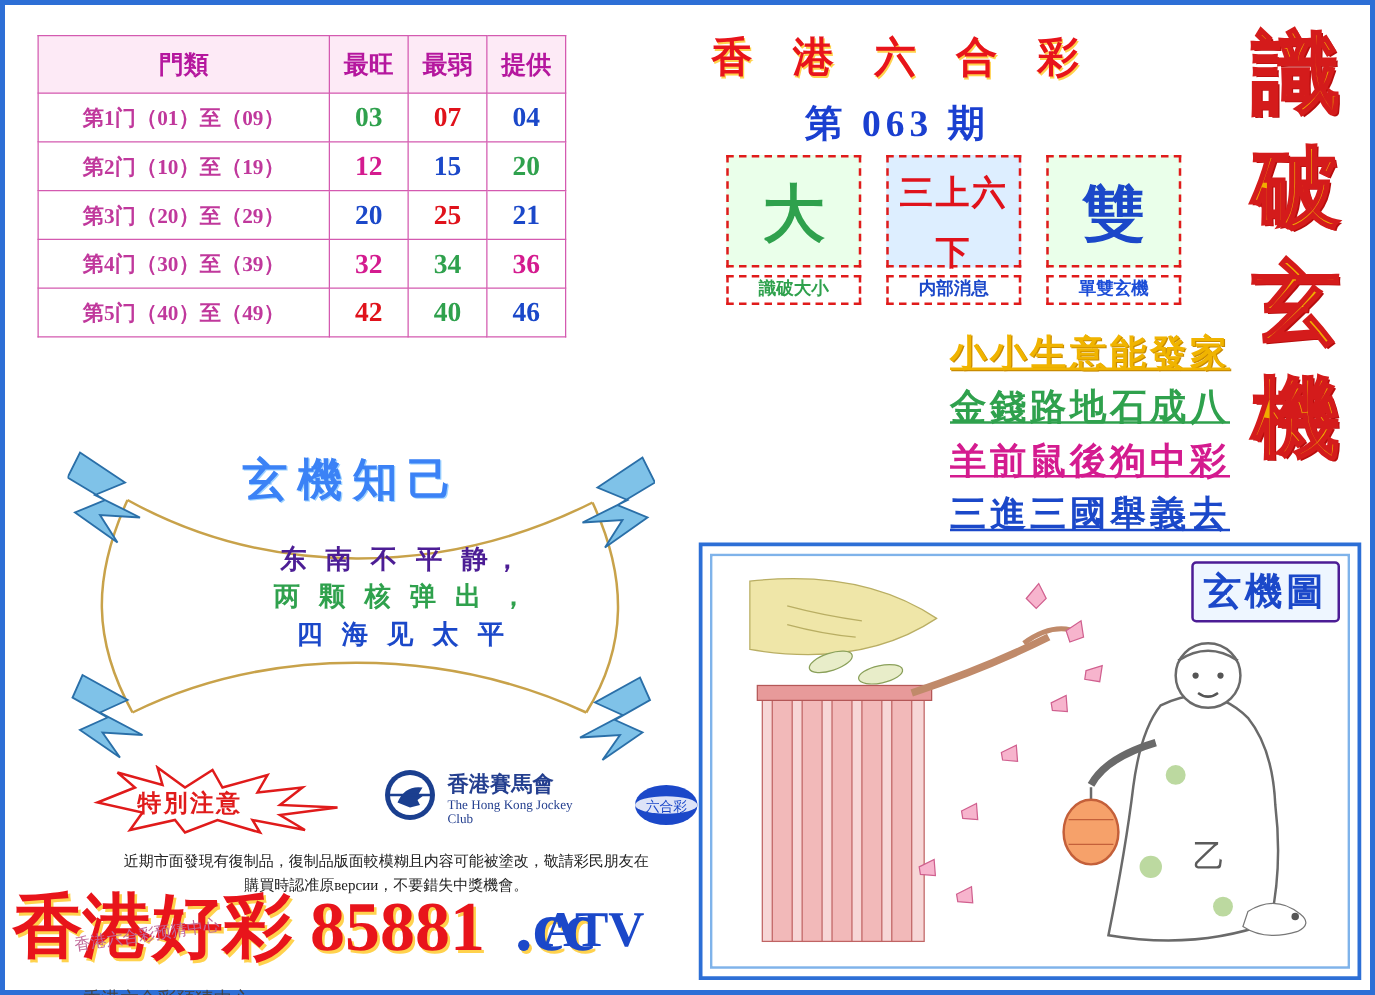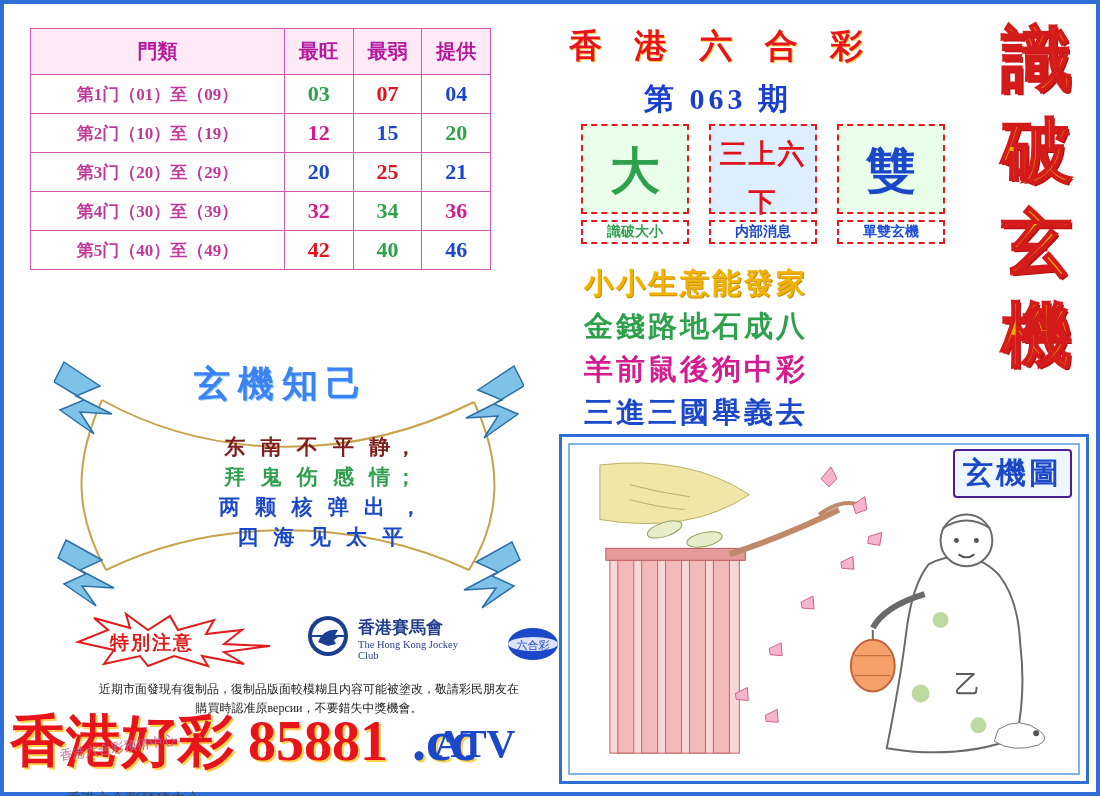--- a/index.html
+++ b/index.html
@@ -19,21 +19,21 @@
 
   
   #left{
     position:absolute;left:10px;top:8px;width:530px;height:770px;
   }
 
   
   table.mt{
     border-collapse:collapse;
     margin:16px 0 0 16px;
-    width:461px;
+    width:423px;
     background:#fff;
     padding-left:45px;
   }
   table.mt td,table.mt th{
     border:1px solid #d45ab0;
     text-align:center;
     padding:6px 2px;
     font-size:19px;
     font-weight:bold;
     font-family:"Liberation Serif", serif;
@@ -62,21 +62,21 @@
     font-family:"Liberation Serif", serif;
     letter-spacing:8px;
     text-shadow:1px 1px 0 #9fd3ff;
   }
   .poem{
     position:absolute;left:165px;top:80px;
     text-align:center;line-height:30px;
     font-family:"Liberation Serif", serif;
     font-size:21px;font-weight:bold;letter-spacing:5px;
   }
-  .poem div:nth-child(1){color:#7f1d1d;}
+  .poem div:nth-child(1){color:#4c1d95;}
   .poem div:nth-child(2){color:#2fa14d;}
   .poem div:nth-child(3){color:#1b48c9;}
   .poem div:nth-child(4){color:#1b48c9;}
 
   
   #notice{
     position:absolute;left:60px;top:600px;width:200px;height:56px;
   }
   #notice .txt{
     position:absolute;left:36px;top:18px;
@@ -163,21 +163,21 @@
   }
   .cap.c1{left:0;color:#2fa14d;}
   .cap.c2{left:128px;color:#1b48c9;}
   .cap.c3{left:256px;color:#1d4ed8;}
 
   
   #verse{position:absolute;left:35px;top:258px;width:400px;}
   #verse div{
     font-size:29px;font-weight:bold;letter-spacing:3px;
     font-family:"Liberation Serif", serif;
-    line-height:43px;text-align:left;
+    line-height:43px;text-align:right;text-decoration:underline;
   }
   #verse div:nth-child(1){color:#f0b400;text-shadow:1px 1px 0 #c98b00;}
   #verse div:nth-child(2){color:#2fa14d;}
   #verse div:nth-child(3){color:#d41b8f;}
   #verse div:nth-child(4){color:#1b48c9;}
 
   
   #pic{
     position:absolute;left:10px;top:430px;width:530px;height:350px;
     border:3px solid #2d6fd6;background:#fff;box-sizing:border-box;
@@ -275,21 +275,20 @@
         <g fill="#7fc2e8" stroke="#2a6fa8" stroke-width="1.5">
           <path d="M10 10 L46 34 L22 44 L58 62 L26 60 L40 82 L6 58 L30 48 L0 30 Z"></path>
           <path d="M460 14 L424 38 L448 48 L412 66 L444 64 L430 86 L464 62 L440 52 L470 34 Z"></path>
           <path d="M12 188 L48 208 L26 218 L60 236 L28 234 L42 254 L10 232 L32 222 L4 206 Z"></path>
           <path d="M458 190 L422 210 L444 220 L410 238 L442 236 L428 256 L460 234 L438 224 L466 208 Z"></path>
         </g>
       </svg>
       <div class="title">玄機知己</div>
       <div class="poem">
         <div>东 南 不 平 静，</div>
-        <div>拜 鬼 伤 感 情；</div>
         <div>两 颗 核 弹 出 ，</div>
         <div>四 海 见 太 平</div>
       </div>
     </div>
 
     <div id="notice">
       <svg width="200" height="56" viewBox="0 0 200 56">
         <path d="M4 30 L34 18 L20 6 L56 16 L52 2 L74 18 L96 4 L104 18 L140 8 L132 22 L168 18 L150 32 L196 34 L150 40 L170 52 L128 44 L134 54 L100 44 L74 54 L66 44 L30 52 L40 38 Z" fill="#fff" stroke="#e01b1b" stroke-width="2"></path>
       </svg>
       <div class="txt">特別注意</div>

